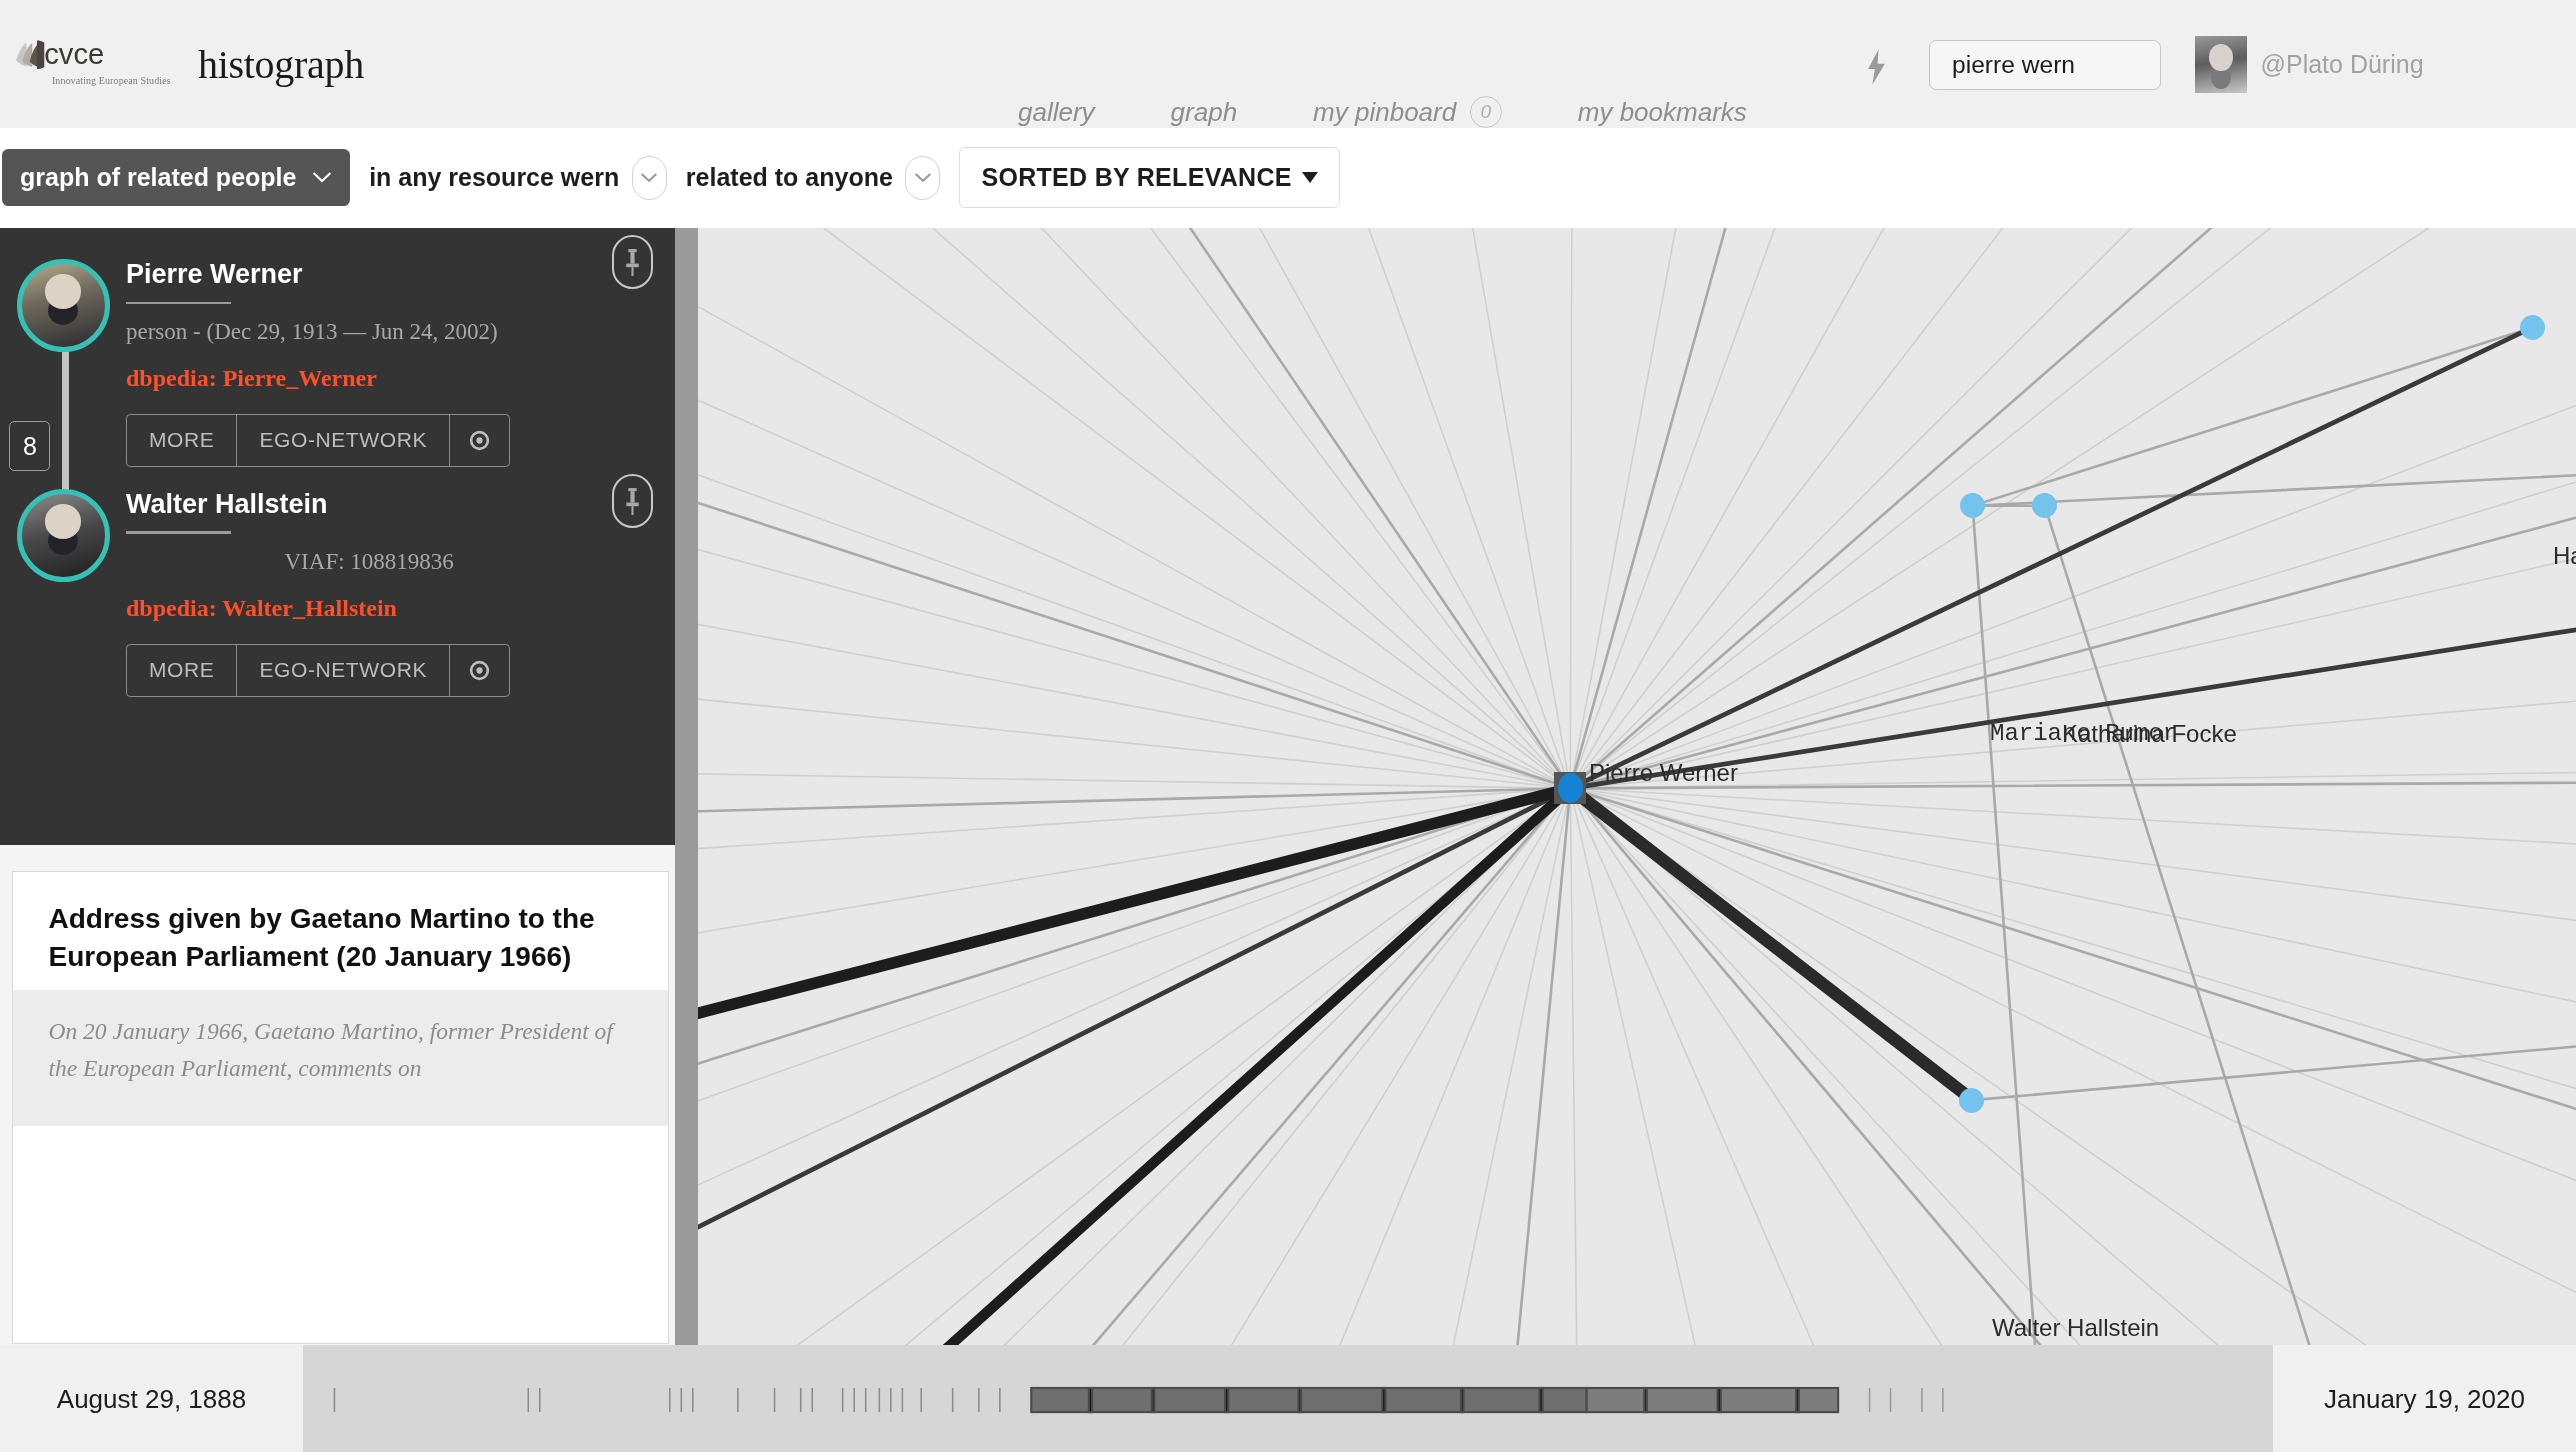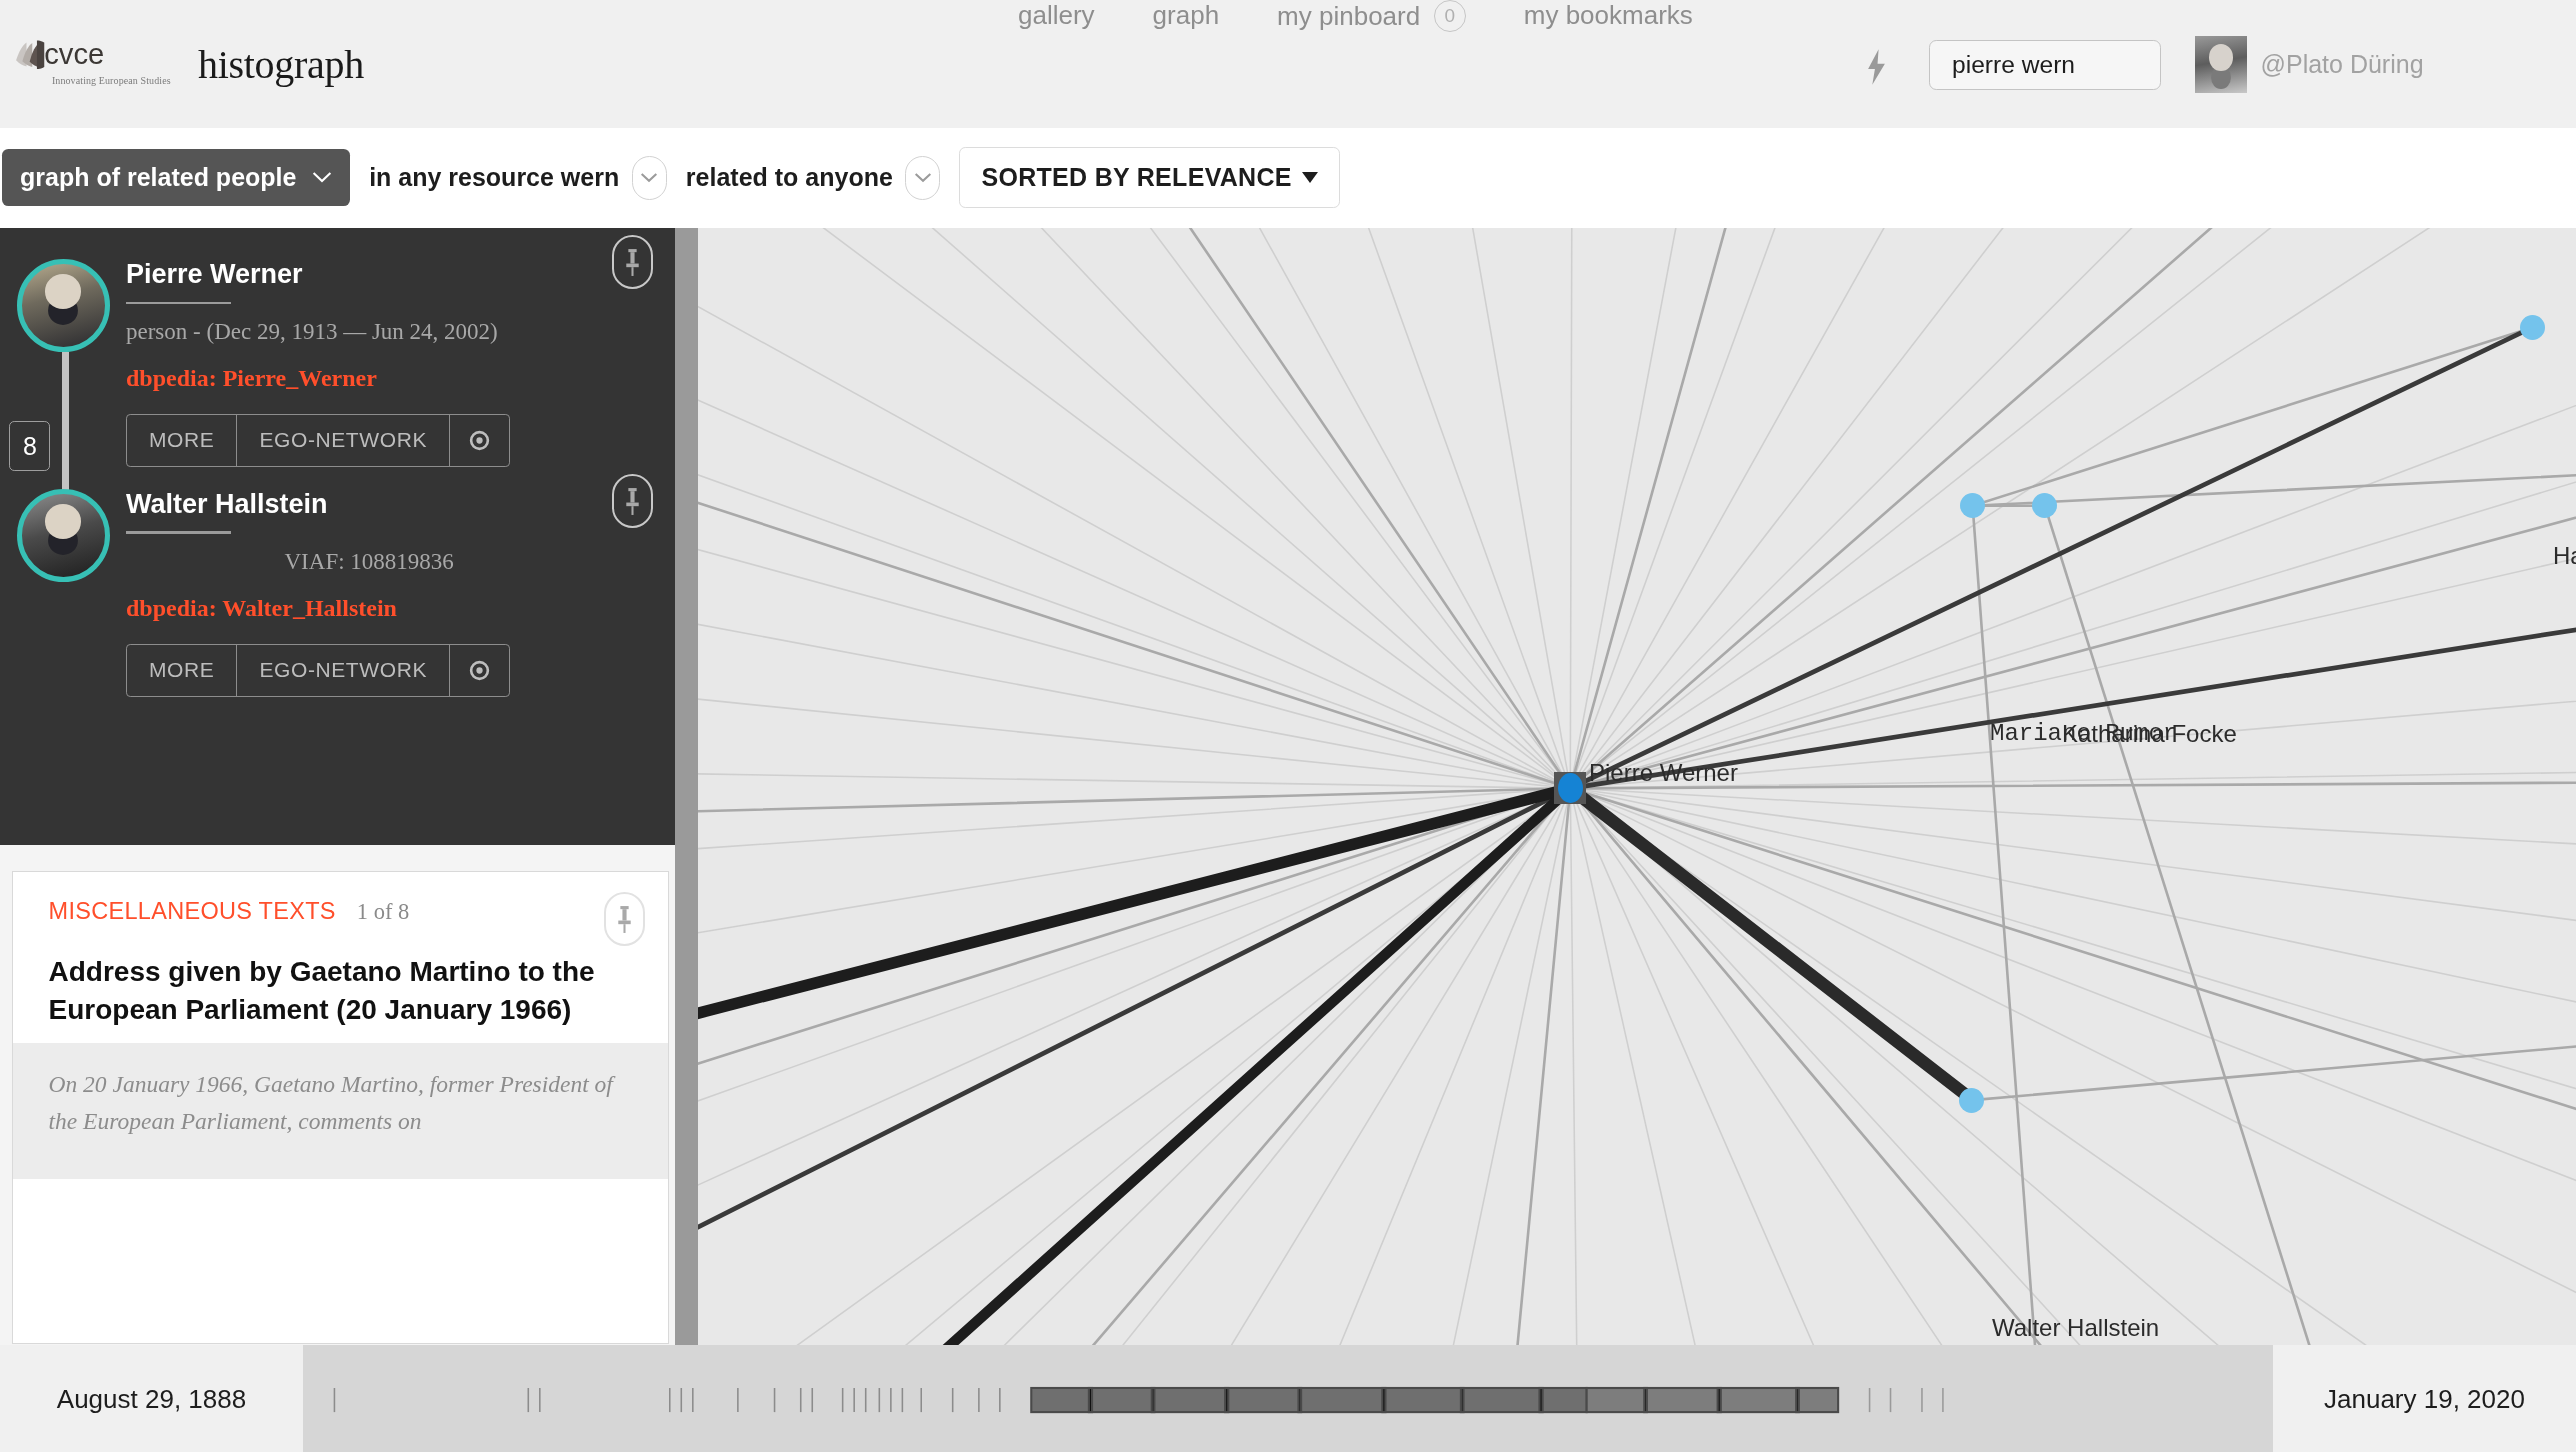--- a/index.html
+++ b/index.html
@@ -25,21 +25,21 @@
   .cvce-logo .tag {
     font-size: 10px; color: #7c7c7c; letter-spacing: 0.1px;
     font-family: "Liberation Serif", serif; margin-top: 1px; margin-left: 32px;
   }
   .app-title {
     font-family: "Liberation Serif", serif;
     font-size: 40px; color: #1a1a1a; font-weight: 400; letter-spacing: -0.3px;
   }
   .nav {
     position: absolute; left: 989px; top: 0; height: 128px;
-    display: flex; align-items: flex-start; gap: 0;
+    display: flex; align-items: flex-end; gap: 18px; font-style: italic;
   }
   .nav-item {
     font-size: 26px; color: #8e8e8e; font-weight: 400;
     padding: 0 29px; cursor: pointer; white-space: nowrap;
     font-family: "Liberation Sans", sans-serif;
   }
   .pinboard-wrap { display: flex; align-items: center; gap: 13.6px; padding: 0 29px; }
   .pinboard-wrap .nav-item { padding: 0; }
   .count-bubble {
     width: 32px; height: 32px; border-radius: 50%;
@@ -377,32 +377,20 @@
               <rect x="12" y="4" width="16" height="6" fill="#a9a9a9"></rect>
               <rect x="16" y="10" width="8" height="22" fill="#a9a9a9"></rect>
               <rect x="8" y="32" width="24" height="7" fill="#a9a9a9"></rect>
               <path d="M20 39 L20 56" stroke="#a9a9a9" stroke-width="4"></path>
             </svg>
         </div>
       </div>
     </div>
 
     <div class="doc-panel">
-      <div class="doc-head">
-        <div class="doc-kind">MISCELLANEOUS TEXTS</div>
-        <div class="doc-count">1 of 8</div>
-        <div class="pin-btn light" style="top:20px;right:23px;">
-          <svg width="21" height="30" viewBox="0 0 40 58">
-              <rect x="12" y="4" width="16" height="6" fill="#a9a9a9"></rect>
-              <rect x="16" y="10" width="8" height="22" fill="#a9a9a9"></rect>
-              <rect x="8" y="32" width="24" height="7" fill="#a9a9a9"></rect>
-              <path d="M20 39 L20 56" stroke="#a9a9a9" stroke-width="4"></path>
-            </svg>
-        </div>
-      </div>
 
       <div class="doc-title">Address given by Gaetano Martino to the European Parliament (20 January 1966)</div>
 
 
       <div class="doc-excerpt">On 20 January 1966, Gaetano Martino, former President of the European Parliament, comments on</div>
     </div>
   </div>
   <div class="sidebar-scroll-track"></div>
 
   <div class="graph">

